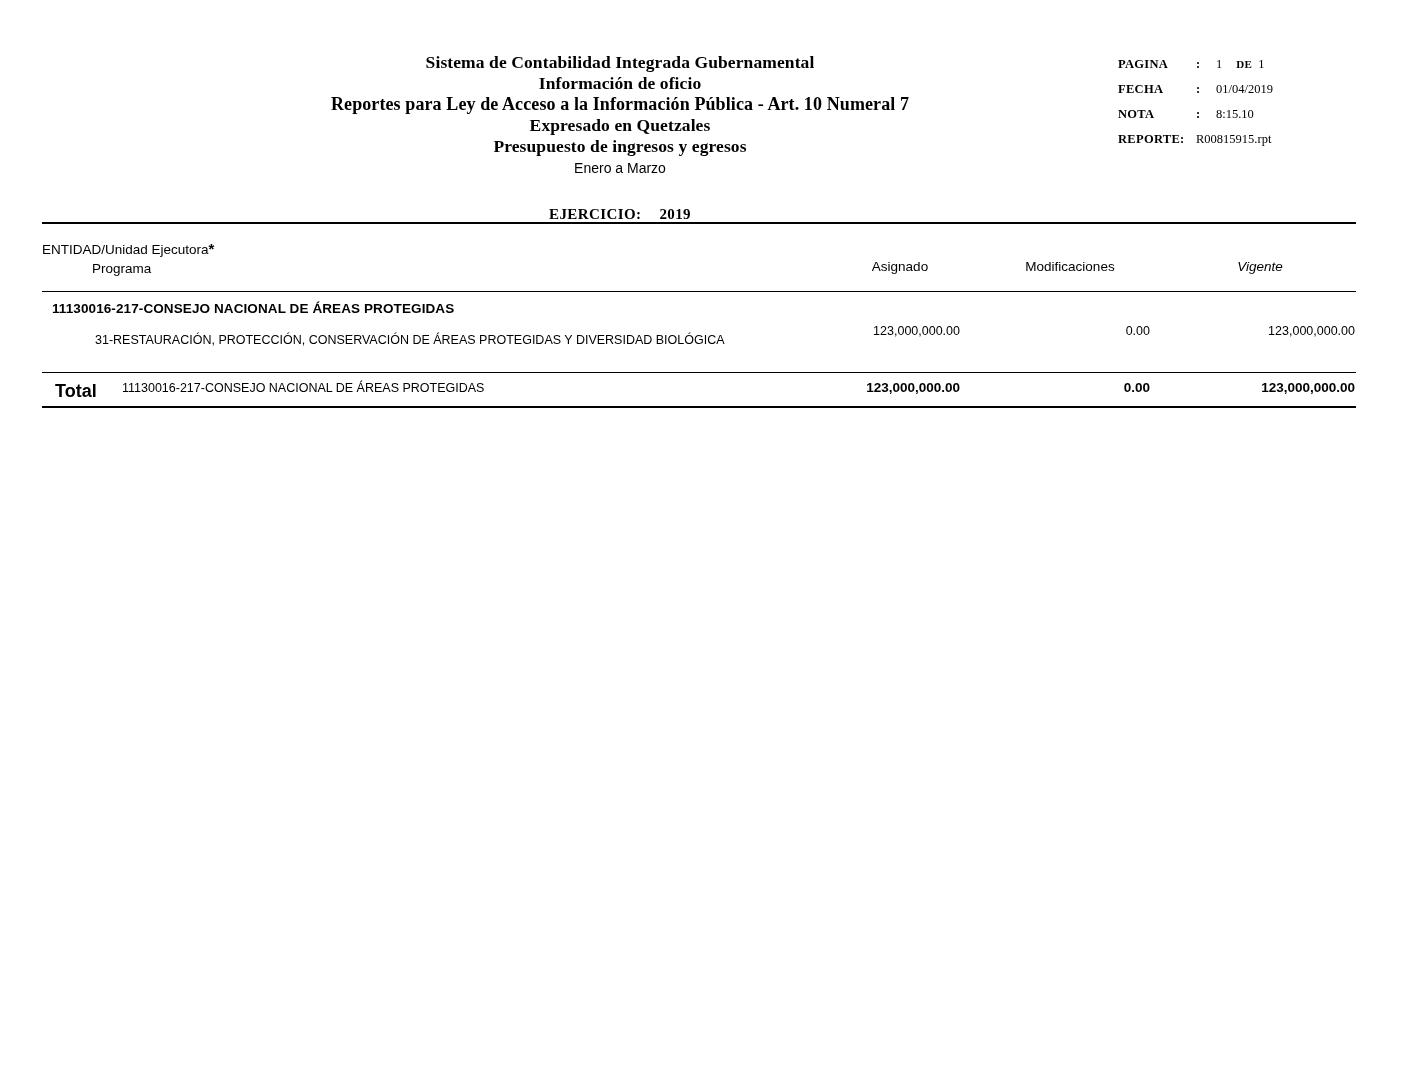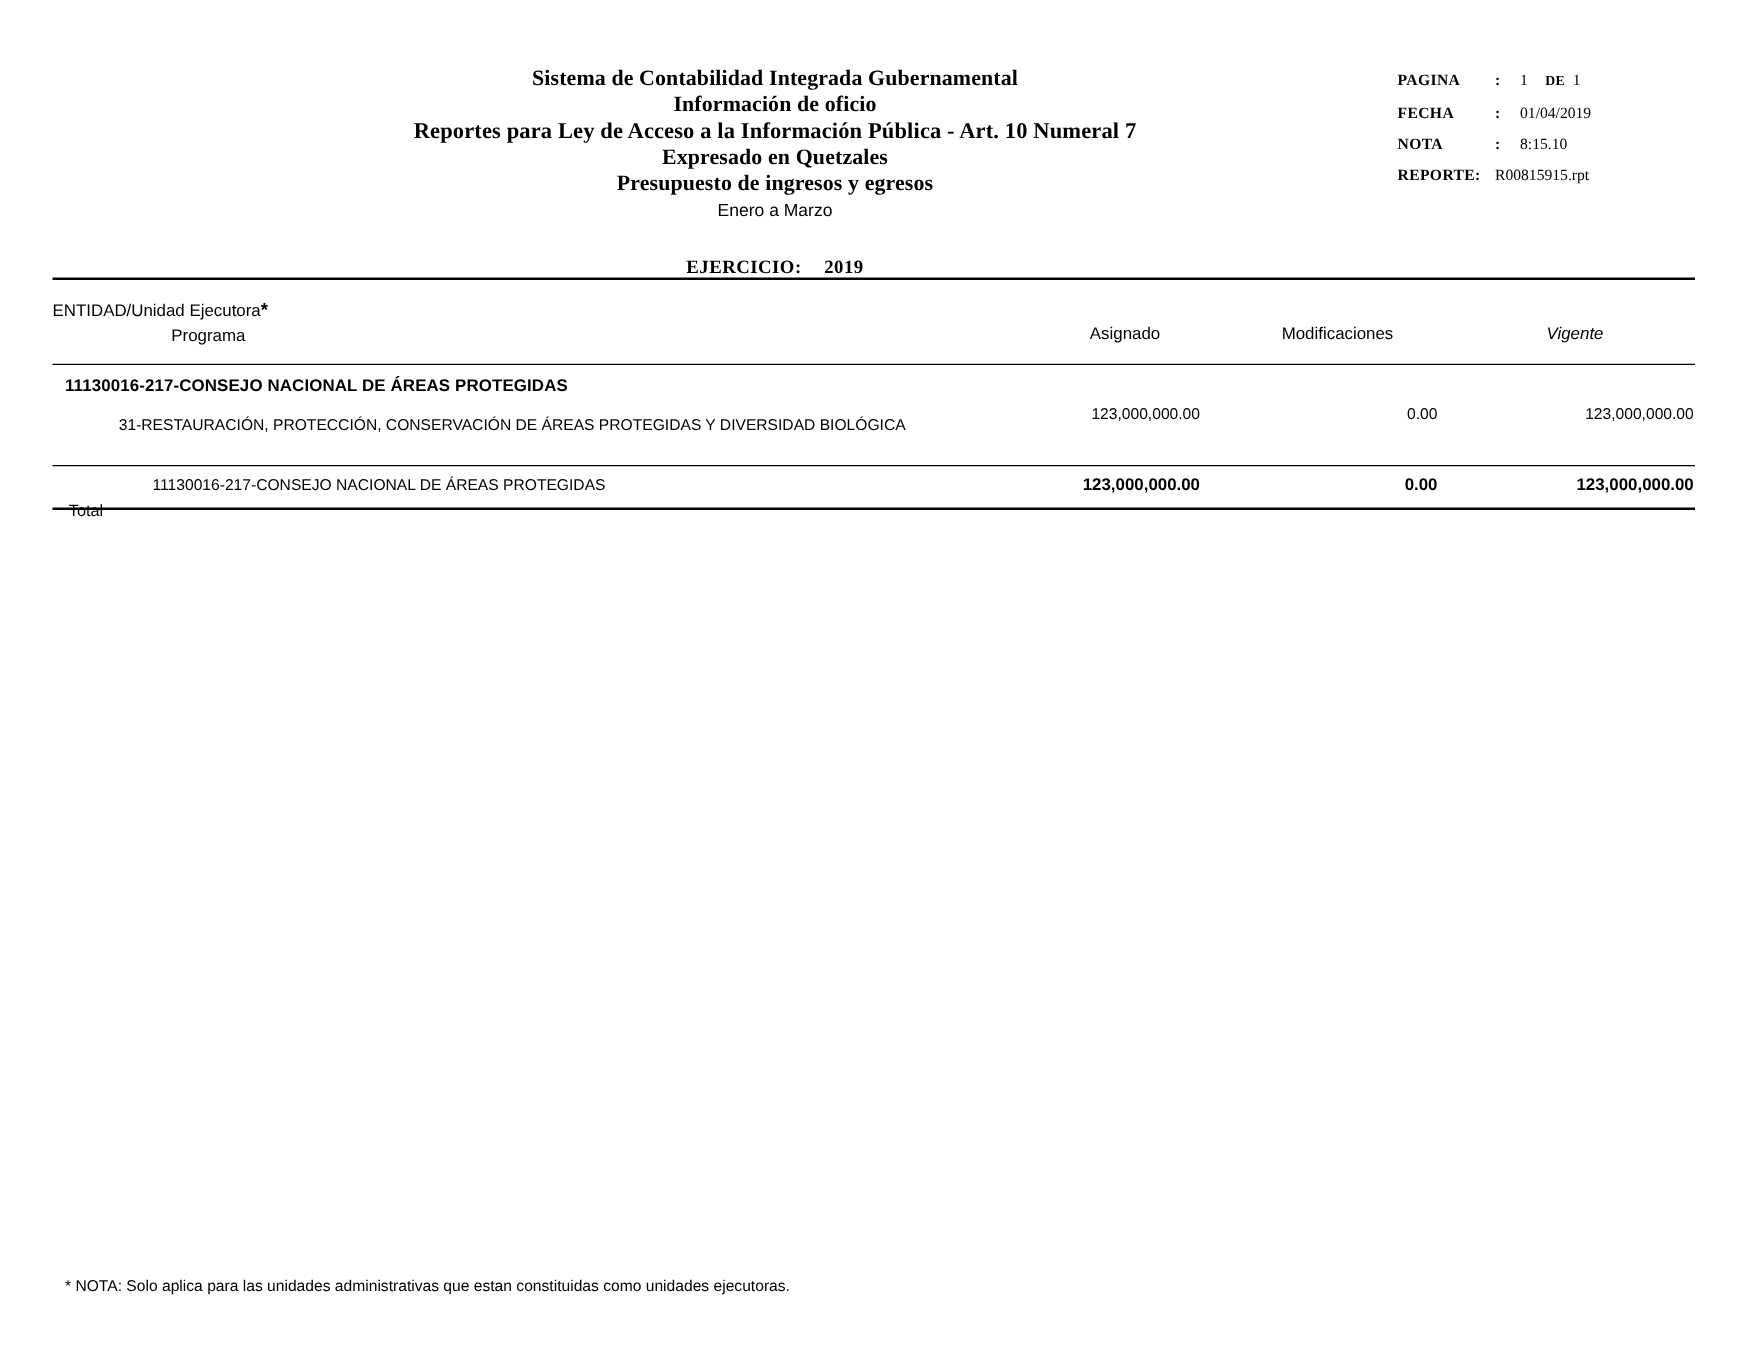--- a/index.html
+++ b/index.html
@@ -111,21 +111,21 @@
   .rule.mid { top: 291px; border-top: 1px solid #000; }
   .rule.bot { top: 372px; border-top: 1px solid #000; }
   .rule.end { top: 406px; border-top: 2px solid #000; }
 
   .col-head {
     position: absolute;
     font-size: 13.5px;
   }
   .ch-entidad { top: 240px; left: 42px; }
   .ch-entidad .star { font-weight: bold; font-size: 15px; }
-  .ch-programa { top: 261px; left: 92px; margin-left: 45px; }
+  .ch-programa { top: 261px; left: 92px; }
   .ch-asignado { top: 259px; left: 840px; width: 120px; text-align: center; }
   .ch-modif    { top: 259px; left: 1005px; width: 130px; text-align: center; }
   .ch-vigente  { top: 259px; left: 1215px; width: 90px; text-align: center; font-style: italic; }
 
   .entity-row {
     position: absolute;
     top: 301px;
     left: 52px;
     font-size: 13.5px;
     font-weight: bold;
@@ -145,23 +145,22 @@
     top: 324px;
   }
   .prog-amt.asignado { left: 800px; width: 160px; text-align: right; }
   .prog-amt.modif    { left: 1020px; width: 130px; text-align: right; }
   .prog-amt.vigente  { left: 1190px; width: 165px; text-align: right; }
 
   .total-label {
     position: absolute;
     top: 381px;
     left: 55px;
-    font-size: 13px;
-    font-weight: normal;
-    margin-top: 20px;
+    font-size: 18px;
+    font-weight: bold;
   }
   .total-desc {
     position: absolute;
     top: 381px;
     left: 122px;
     font-size: 12.5px;
   }
   .total-amt {
     position: absolute;
     top: 380px;
@@ -241,15 +240,14 @@
   <div class="prog-amt asignado">123,000,000.00</div>
   <div class="prog-amt modif">0.00</div>
   <div class="prog-amt vigente">123,000,000.00</div>
 
   <div class="total-label">Total</div>
   <div class="total-desc">11130016-217-CONSEJO NACIONAL DE ÁREAS PROTEGIDAS</div>
   <div class="total-amt asignado">123,000,000.00</div>
   <div class="total-amt modif">0.00</div>
   <div class="total-amt vigente">123,000,000.00</div>
 
-  <div class="note">* NOTA: Solo aplica para las unidades administrativas que estan constituidas como unidades ejecutoras.</div>
 
 </div>
 
 </body></html>

